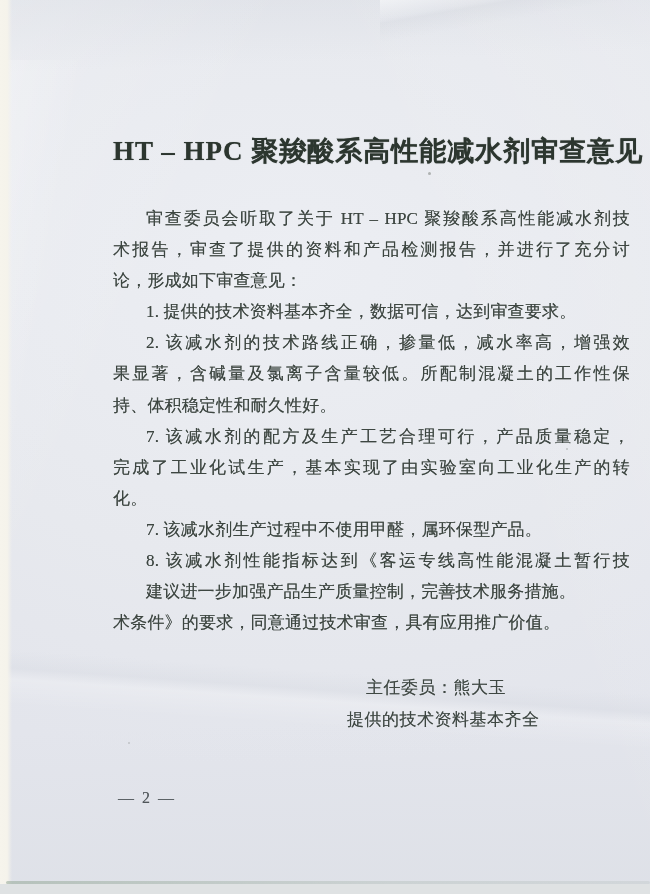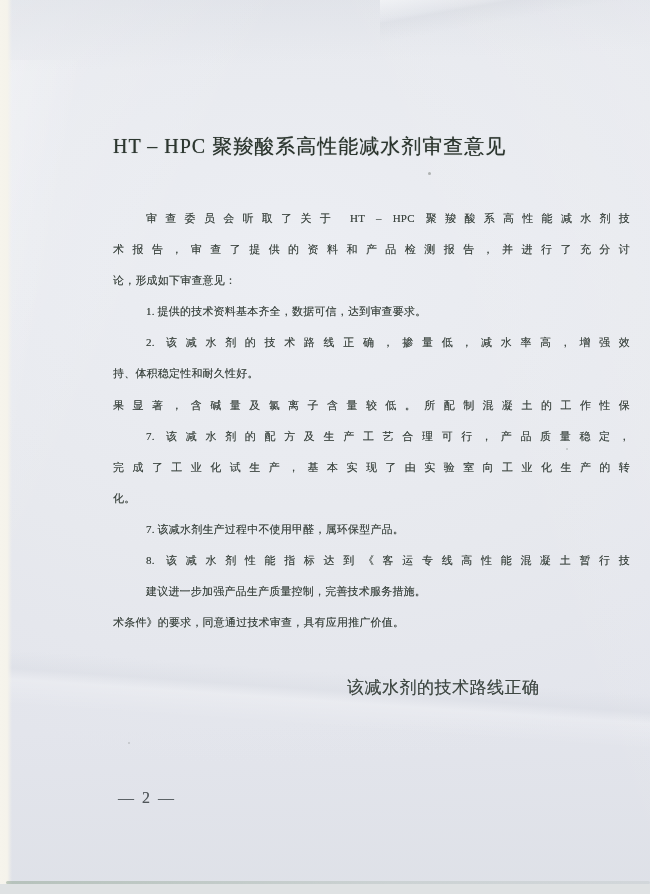--- a/index.html
+++ b/index.html
@@ -55,32 +55,33 @@
     position: absolute;
     left: 0; top: 884px;
     width: 650px; height: 10px;
     background: #dfe2e3;
   }
   .title {
     position: absolute;
     left: 113px; top: 133px;
     width: 466px;
     margin: 0;
-    font-size: 20px;
-    font-weight: 400;
+    font-size: 27px;
+    font-weight: 700;
     letter-spacing: 1px;
+    text-align: center;
     color: #2c362f;
     text-shadow: 0 0 0.7px rgba(44,54,47,0.75);
     white-space: nowrap;
   }
   .body-text {
     position: absolute;
     left: 113px; top: 203px;
     width: 517px;
-    font-size: 11px;
+    font-size: 17px;
     line-height: 31.1px;
     letter-spacing: 0.2px;
     color: #3d4641;
     text-shadow: 0 0 0.6px rgba(61,70,65,0.65);
   }
   .line {
     white-space: nowrap;
   }
   .line.indent { padding-left: 33px; }
   .line.justify {
@@ -129,33 +130,34 @@
   <div class="left-strip"></div>
 
   <h1 class="title">HT – HPC 聚羧酸系高性能减水剂审查意见</h1>
 
   <div class="body-text">
     <div class="line indent justify">审查委员会听取了关于 HT – HPC 聚羧酸系高性能减水剂技</div>
     <div class="line justify">术报告，审查了提供的资料和产品检测报告，并进行了充分讨</div>
     <div class="line">论，形成如下审查意见：</div>
     <div class="line indent">1. 提供的技术资料基本齐全，数据可信，达到审查要求。</div>
     <div class="line indent justify">2. 该减水剂的技术路线正确，掺量低，减水率高，增强效</div>
+    <div class="line justify">果显著，含碱量及氯离子含量较低。所配制混凝土的工作性保</div>
     <div class="line">持、体积稳定性和耐久性好。</div>
-    <div class="line justify">果显著，含碱量及氯离子含量较低。所配制混凝土的工作性保</div>
     <div class="line indent justify">7. 该减水剂的配方及生产工艺合理可行，产品质量稳定，</div>
     <div class="line justify">完成了工业化试生产，基本实现了由实验室向工业化生产的转</div>
     <div class="line">化。</div>
     <div class="line indent">7. 该减水剂生产过程中不使用甲醛，属环保型产品。</div>
     <div class="line indent justify">8. 该减水剂性能指标达到《客运专线高性能混凝土暂行技</div>
     <div class="line indent">建议进一步加强产品生产质量控制，完善技术服务措施。</div>
     <div class="line">术条件》的要求，同意通过技术审查，具有应用推广价值。</div>
   </div>
 
   <div class="sig-block">
-    <div>该减水剂的技术路线正确</div>
+    <div>主任委员：熊大玉</div>
+    <div>提供的技术资料基本齐全</div>
   </div>
 
   <div class="page-number">— 2 —</div>
 
   <div class="speck speck-1"></div>
   <div class="speck speck-2"></div>
   <div class="speck speck-3"></div>
 
   <div class="bottom-edge"></div>
   <div class="scanner-bg"></div>

